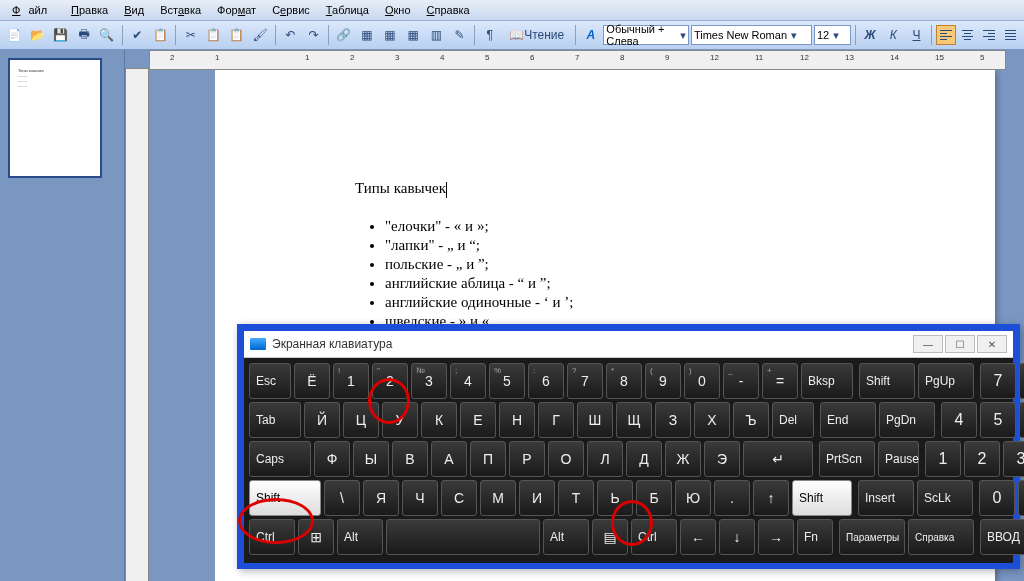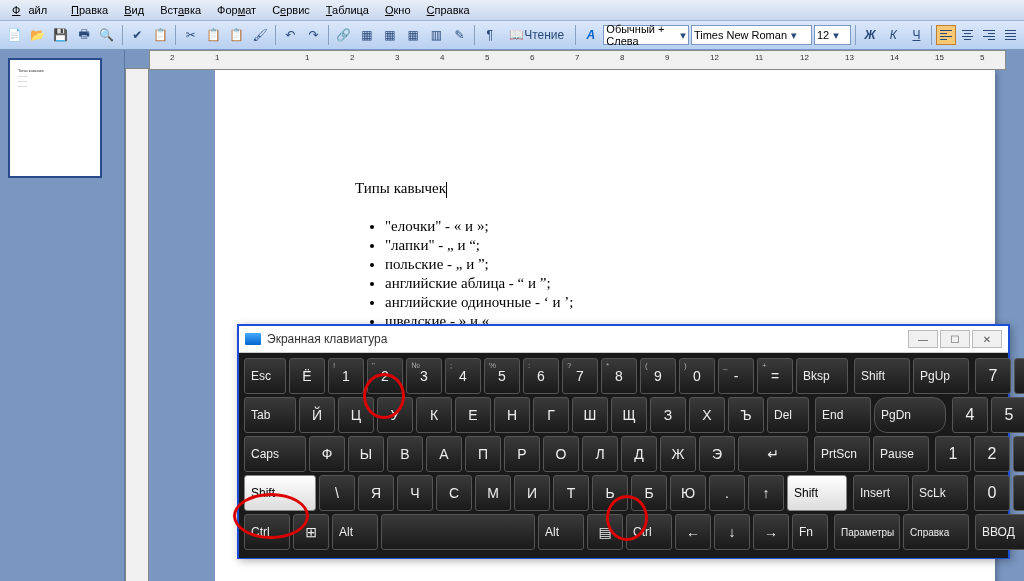--- a/index.html
+++ b/index.html
@@ -19,21 +19,21 @@
 .hruler-inner{display:flex;align-items:center;height:100%;position:relative;width:100%}
 .rtick{position:absolute;top:2px;font-size:8px;color:#333}
 .vruler{position:absolute;top:18px;left:0;width:22px;bottom:0;background:#f0f0f0;border:1px solid #888}
 .pagewrap{position:absolute;top:20px;left:90px;right:0;bottom:0;overflow:hidden}
 .page{width:780px;height:1000px;background:#fff;box-shadow:2px 2px 6px rgba(0,0,0,.3);padding:110px 140px;box-sizing:border-box;font-family:"Times New Roman",serif;font-size:15px;color:#000}
 .page h3{margin:0 0 20px 0;font-size:15px;font-weight:normal}
 .cursor{display:inline-block;width:1px;height:16px;background:#000;vertical-align:middle}
 .page ul{margin:0;padding-left:30px}
 .page li{margin:2px 0}
 
-.osk{position:absolute;left:237px;top:324px;width:769px;height:231px;background:#fff;border:2px solid #1d4ed8;box-shadow:2px 2px 8px rgba(0,0,0,.3)}
+.osk{position:absolute;left:237px;top:324px;width:769px;height:231px;background:#fff;border:7px solid #1d4ed8;box-shadow:2px 2px 8px rgba(0,0,0,.3)}
 .osk-title{height:26px;background:#fff;display:flex;align-items:center;padding:0 6px;font-size:12px;color:#333;border-bottom:1px solid #ccc}
 .osk-title .kicon{width:16px;height:12px;background:linear-gradient(#4af,#06c);margin-right:6px;border-radius:1px}
 .osk-ctrls{margin-left:auto;display:flex;gap:2px}
 .osk-ctrls span{width:28px;height:16px;border:1px solid #bbb;display:inline-flex;align-items:center;justify-content:center;font-size:10px;color:#555;background:#f0f0f0}
 .kbd{background:#1a1a1a;padding:5px;display:flex;flex-direction:column;gap:3px;height:calc(100% - 26px);box-sizing:border-box}
 .row{display:flex;gap:3px}
 .key{background:linear-gradient(#3a3a3a,#1a1a1a);border:1px solid #555;border-radius:3px;color:#eee;display:flex;align-items:center;justify-content:center;font-size:14px;height:36px;min-width:36px;box-sizing:border-box;flex-shrink:0;position:relative}
 .key.lbl{font-size:12px;justify-content:flex-start;padding-left:6px}
 .key.white{background:linear-gradient(#fff,#ddd);color:#000;border-color:#888}
 .key.num{font-size:16px}
@@ -225,21 +225,21 @@
         <div class="key" style="width: 36px;">Н</div>
         <div class="key" style="width: 36px;">Г</div>
         <div class="key" style="width: 36px;">Ш</div>
         <div class="key" style="width: 36px;">Щ</div>
         <div class="key" style="width: 36px;">З</div>
         <div class="key" style="width: 36px;">Х</div>
         <div class="key" style="width: 36px;">Ъ</div>
         <div class="key lbl" style="width: 42px;">Del</div>
         <div class="gap"></div>
         <div class="key lbl" style="width: 56px;">End</div>
-        <div class="key lbl" style="width: 72px; border-radius: 13px;">PgDn</div>
+        <div class="key lbl" style="width: 56px;">PgDn</div>
         <div class="gap"></div>
         <div class="key num" style="width: 36px;">4</div>
         <div class="key num" style="width: 36px;">5</div>
         <div class="key num" style="width: 36px;">6</div>
       </div>
     <div class="row" id="krow3">
         <div class="key lbl" style="width: 62px;">Caps</div>
         <div class="key" style="width: 36px;">Ф</div>
         <div class="key" style="width: 36px;">Ы</div>
         <div class="key" style="width: 36px;">В</div>
@@ -247,21 +247,21 @@
         <div class="key" style="width: 36px;">П</div>
         <div class="key" style="width: 36px;">Р</div>
         <div class="key" style="width: 36px;">О</div>
         <div class="key" style="width: 36px;">Л</div>
         <div class="key" style="width: 36px;">Д</div>
         <div class="key" style="width: 36px;">Ж</div>
         <div class="key" style="width: 36px;">Э</div>
         <div class="key" style="width: 70px;">↵</div>
         <div class="gap"></div>
         <div class="key lbl" style="width: 56px;">PrtScn</div>
-        <div class="key lbl" style="width: 56px;">Pause</div>
+        <div class="key lbl" style="width: 41px;">Pause</div>
         <div class="gap"></div>
         <div class="key num" style="width: 36px;">1</div>
         <div class="key num" style="width: 36px;">2</div>
         <div class="key num" style="width: 36px;">3</div>
       </div>
     <div class="row" id="krow4">
         <div class="key lbl white" style="width: 72px;">Shift</div>
         <div class="key" style="width: 36px;">\</div>
         <div class="key" style="width: 36px;">Я</div>
         <div class="key" style="width: 36px;">Ч</div>

